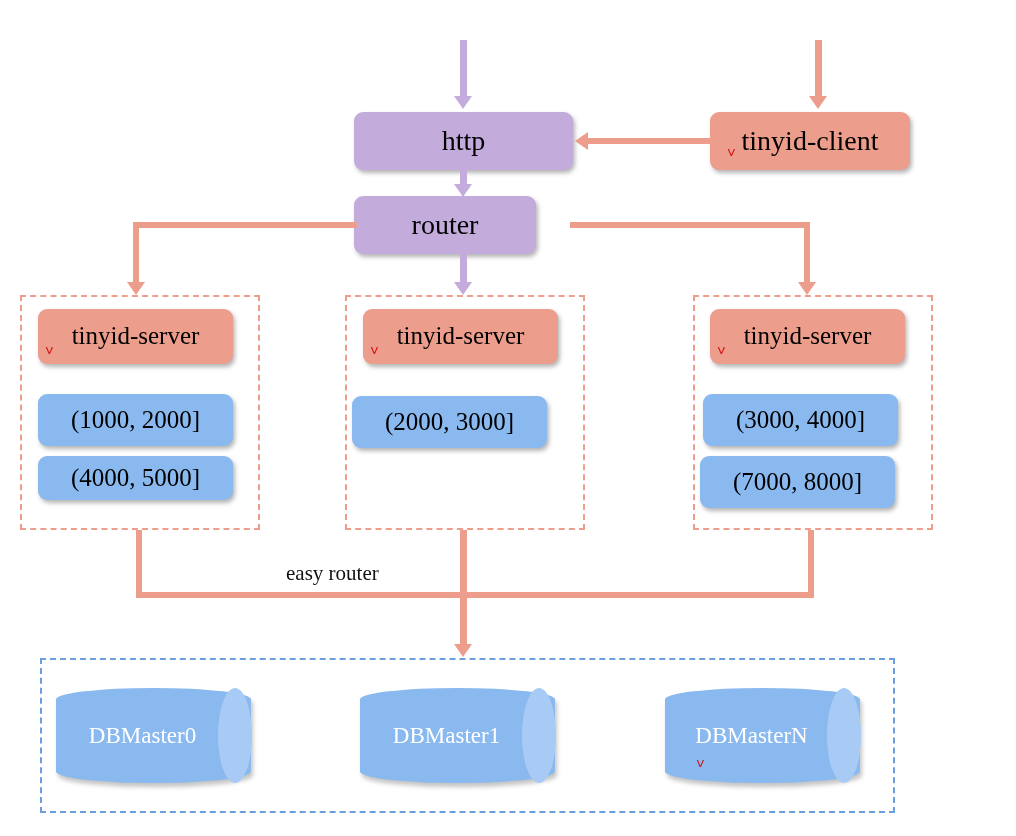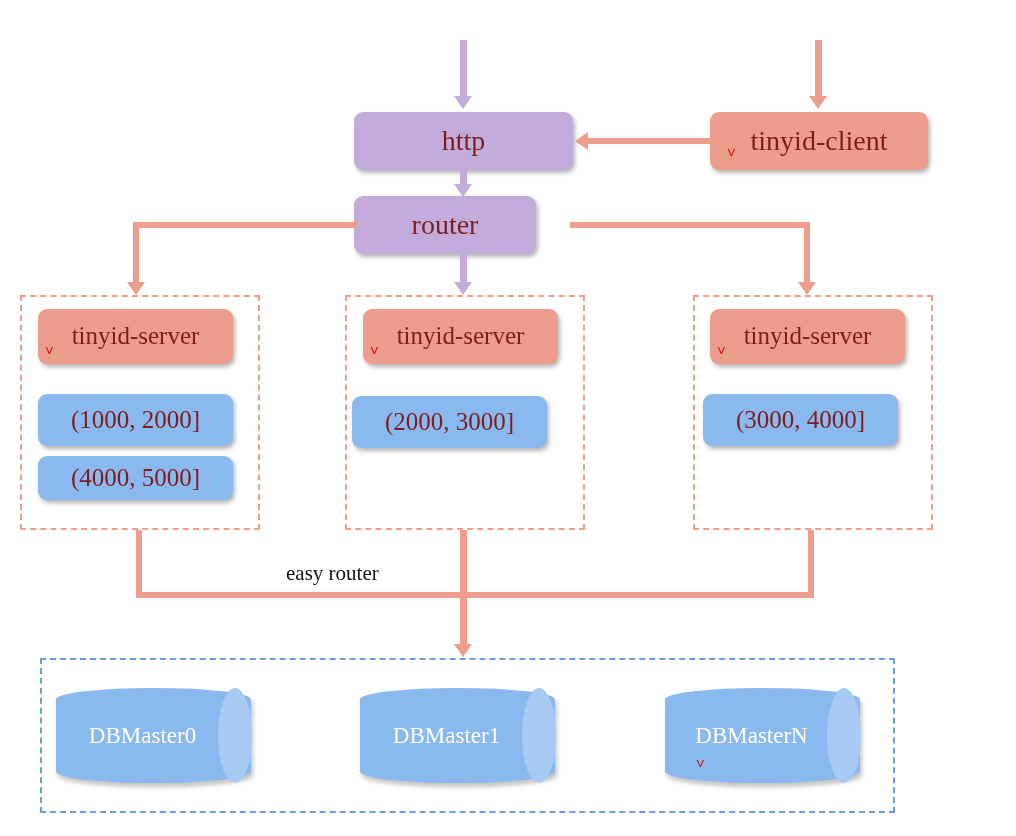--- a/index.html
+++ b/index.html
@@ -16,21 +16,21 @@
     height: 836px;
     background: #ffffff;
     overflow: hidden;
   }
   .node {
     position: absolute;
     display: flex;
     align-items: center;
     justify-content: center;
     border-radius: 9px;
-    color: #7f1d1d;
+    color: #000000;
     text-align: center;
     box-shadow: 2px 3px 4px rgba(90, 90, 90, 0.45);
     box-sizing: border-box;
     line-height: 1.05;
     white-space: nowrap;
   }
   .node.purple  { background: #c3acdc; }
   .node.salmon  { background: #ed9d8b; }
   .node.blue    { background: #8ab9f0; }
 
@@ -128,21 +128,21 @@
   <div class="seg purple" style="left:460px; top:40px; width:7px; height:58px;"></div>
   <div class="arrowhead down purple" style="left:454px; top:96px;"></div>
 
   <div class="seg" style="left:815px; top:40px; width:7px; height:58px;"></div>
   <div class="arrowhead down" style="left:809px; top:96px;"></div>
 
   <div class="node purple" style="left:354px; top:112px; width:219px; height:58px; font-size:28px;">
     <span>http</span>
   </div>
 
-  <div class="node salmon" style="left:710px; top:112px; width:218px; height:58px; font-size:28px;">
+  <div class="node salmon" style="left:710px; top:112px; width:200px; height:58px; font-size:28px;">
     <span>tinyid-client</span>
   </div>
   <div class="squiggle" style="left:727px; top:145px;">˅</div>
 
   <div class="seg" style="left:588px; top:138px; width:124px; height:6px;"></div>
   <div class="arrowhead left" style="left:575px; top:132px;"></div>
 
   <div class="seg purple" style="left:460px; top:170px; width:7px; height:16px;"></div>
   <div class="arrowhead down purple" style="left:454px; top:184px;"></div>
 
@@ -182,20 +182,23 @@
     <span>(2000, 3000]</span>
   </div>
 
   <div class="grp salmon-dash" style="left:693px; top:295px; width:240px; height:235px;"></div>
   <div class="node salmon" style="left:710px; top:309px; width:195px; height:55px; font-size:25px;">
     <span>tinyid-server</span>
   </div>
   <div class="squiggle" style="left:717px; top:343px;">˅</div>
   <div class="node blue" style="left:703px; top:394px; width:195px; height:52px; font-size:25px;">
     <span>(3000, 4000]</span>
+  </div>
+  <div class="node blue" style="left:700px; top:456px; width:195px; height:52px; font-size:25px;">
+    <span>(7000, 8000]</span>
   </div>
 
   <div class="seg" style="left:136px; top:530px; width:6px; height:67px;"></div>
 
   <div class="seg" style="left:460px; top:530px; width:7px; height:67px;"></div>
 
   <div class="seg" style="left:808px; top:530px; width:6px; height:67px;"></div>
 
   <div class="seg" style="left:136px; top:592px; width:678px; height:6px;"></div>
 

